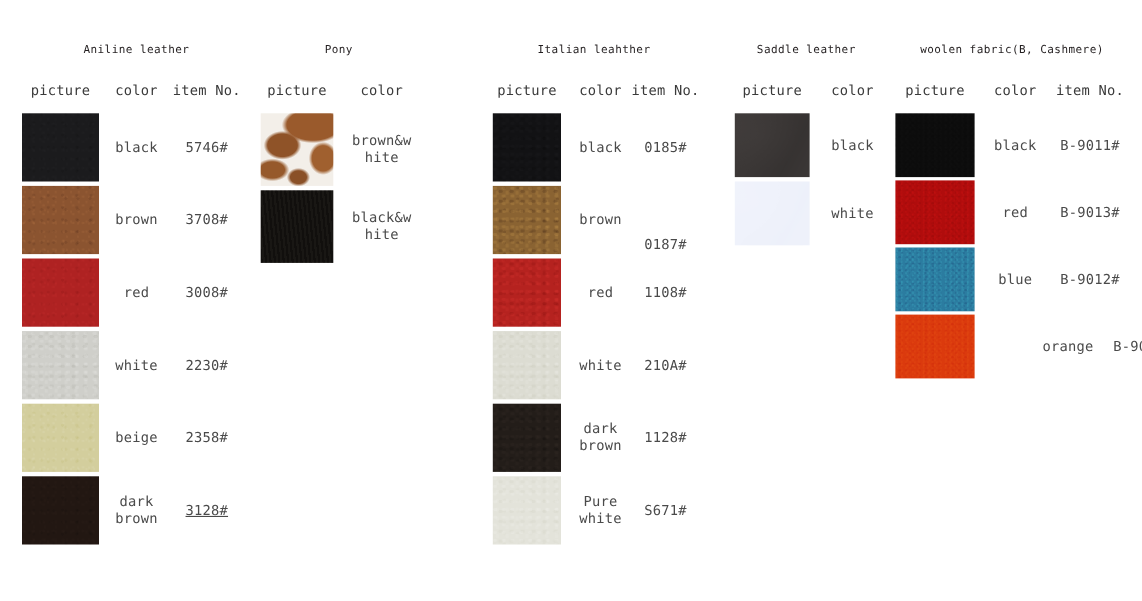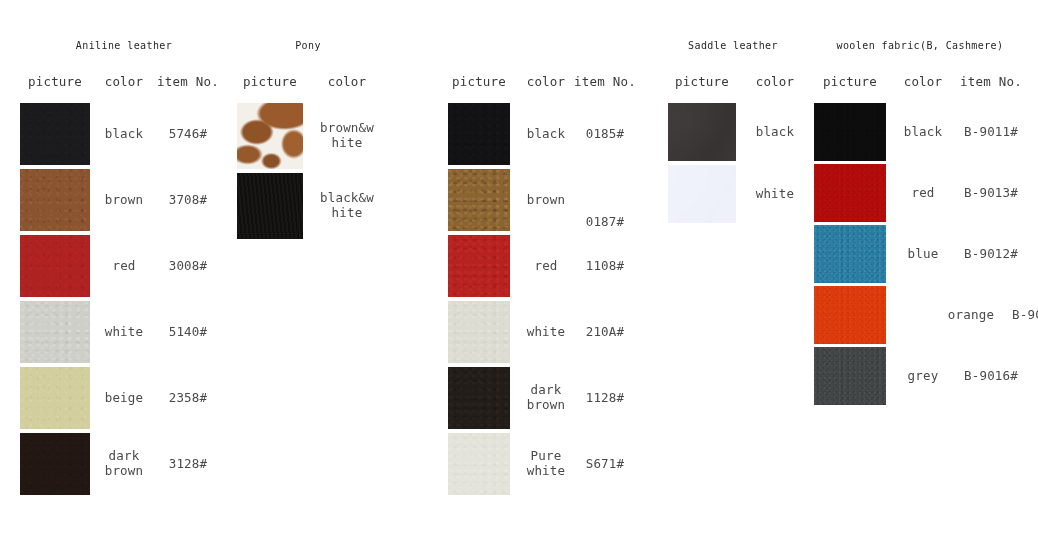--- a/index.html
+++ b/index.html
@@ -132,36 +132,36 @@
             <div class="sw grain-leather" style="width: 70px; height: 62px; background: rgb(175, 34, 34);"></div>
           </div>
           <div class="cell-color" style="flex: 0 0 56px;">red</div>
           <div class="cell-item" style="flex: 0 0 72px;">3008#</div>
         </div>
         <div class="row" style="margin-bottom: 4px;">
           <div class="cell-pic" style="flex: 0 0 82px;">
             <div class="sw grain-pebble" style="width: 70px; height: 62px; background: rgb(207, 207, 202);"></div>
           </div>
           <div class="cell-color" style="flex: 0 0 56px;">white</div>
-          <div class="cell-item" style="flex: 0 0 72px;">5140#</div>
+          <div class="cell-item" style="flex: 0 0 72px;">2230#</div>
         </div>
         <div class="row" style="margin-bottom: 4px;">
           <div class="cell-pic" style="flex: 0 0 82px;">
             <div class="sw grain-leather" style="width: 70px; height: 62px; background: rgb(211, 206, 157);"></div>
           </div>
           <div class="cell-color" style="flex: 0 0 56px;">beige</div>
           <div class="cell-item" style="flex: 0 0 72px;">2358#</div>
         </div>
         <div class="row" style="margin-bottom: 4px;">
           <div class="cell-pic" style="flex: 0 0 82px;">
             <div class="sw grain-leather" style="width: 70px; height: 62px; background: rgb(34, 23, 18);"></div>
           </div>
           <div class="cell-color" style="flex: 0 0 56px;">dark
 brown</div>
-          <div class="cell-item" style="flex: 0 0 72px;">3128#</div>
+          <div class="cell-item" style="flex: 0 0 72px; text-decoration: underline;">3128#</div>
         </div>
       </div>
     </div>
     <div class="table" style="left: 228px; width: 160px; height: 546px;">
       <div class="t-title">Pony</div>
       <div class="t-head">
         <div class="h" style="flex: 0 0 84px;">picture</div>
         <div class="h" style="flex: 0 0 70px;">color</div>
       </div>
       <div class="rows">
@@ -175,20 +175,21 @@
         <div class="row" style="margin-bottom: 4px;">
           <div class="cell-pic" style="flex: 0 0 84px;">
             <div class="sw pony-kw" style="width: 66px; height: 66px;"></div>
           </div>
           <div class="cell-color" style="flex: 0 0 70px;">black&amp;w
 hite</div>
         </div>
       </div>
     </div>
     <div class="table" style="left: 440px; width: 200px; height: 546px;">
+      <div class="t-title">Italian leahther</div>
       <div class="t-head">
         <div class="h" style="flex: 0 0 78px;">picture</div>
         <div class="h" style="flex: 0 0 56px;">color</div>
         <div class="h" style="flex: 0 0 62px;">item No.</div>
       </div>
       <div class="rows">
         <div class="row" style="margin-bottom: 4px;">
           <div class="cell-pic" style="flex: 0 0 78px;">
             <div class="sw grain-pebble" style="width: 62px; height: 62px; background: rgb(18, 18, 20);"></div>
           </div>
@@ -284,22 +285,15 @@
           <div class="cell-color" style="flex: 0 0 62px;">blue</div>
           <div class="cell-item" style="flex: 0 0 74px;">B-9012#</div>
         </div>
         <div class="row" style="margin-bottom: 3px;">
           <div class="cell-pic" style="flex: 0 0 84px;">
             <div class="sw grain-wool" style="width: 72px; height: 58px; background: rgb(219, 58, 13);"></div>
           </div>
           <div class="cell-color" style="flex: 0 0 62px; margin-left: 48px;">orange</div>
           <div class="cell-item" style="flex: 0 0 74px;">B-9017#</div>
         </div>
-        <div class="row" style="margin-bottom: 3px;">
-          <div class="cell-pic" style="flex: 0 0 84px;">
-            <div class="sw grain-wool" style="width: 72px; height: 58px; background: rgb(65, 69, 70);"></div>
-          </div>
-          <div class="cell-color" style="flex: 0 0 62px;">grey</div>
-          <div class="cell-item" style="flex: 0 0 74px;">B-9016#</div>
-        </div>
       </div>
     </div>
   </div>
 
 </body></html>

